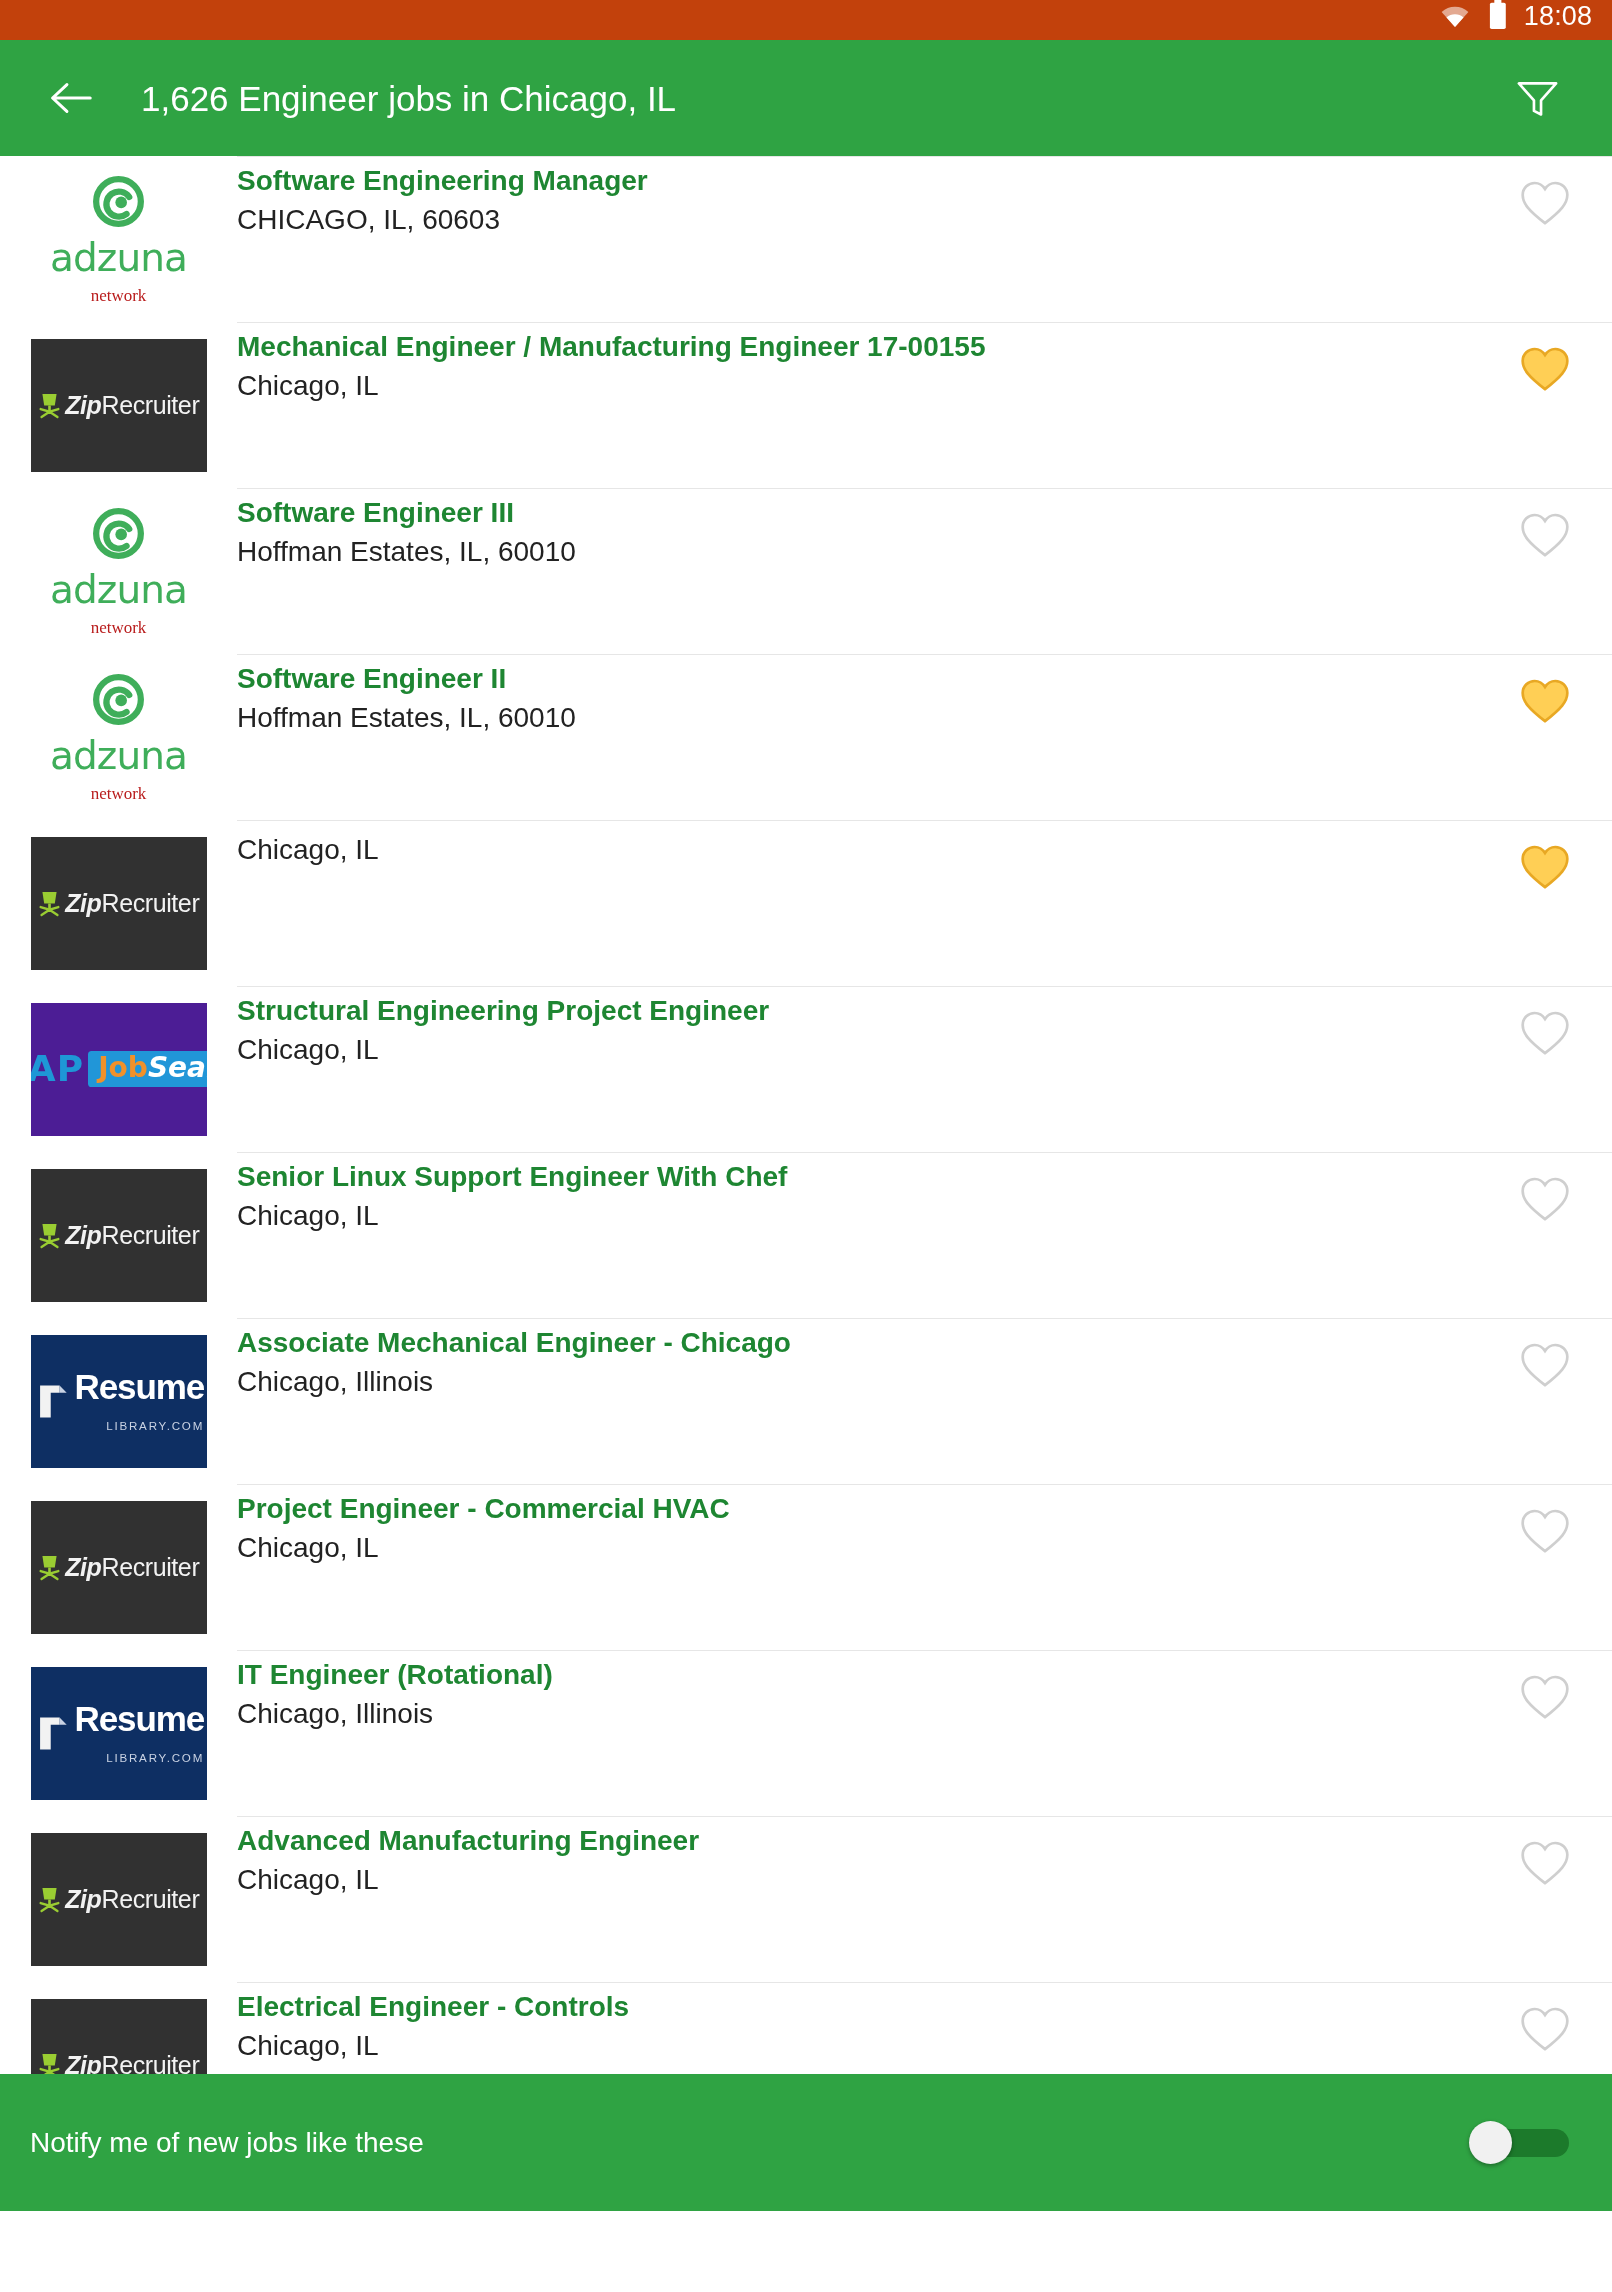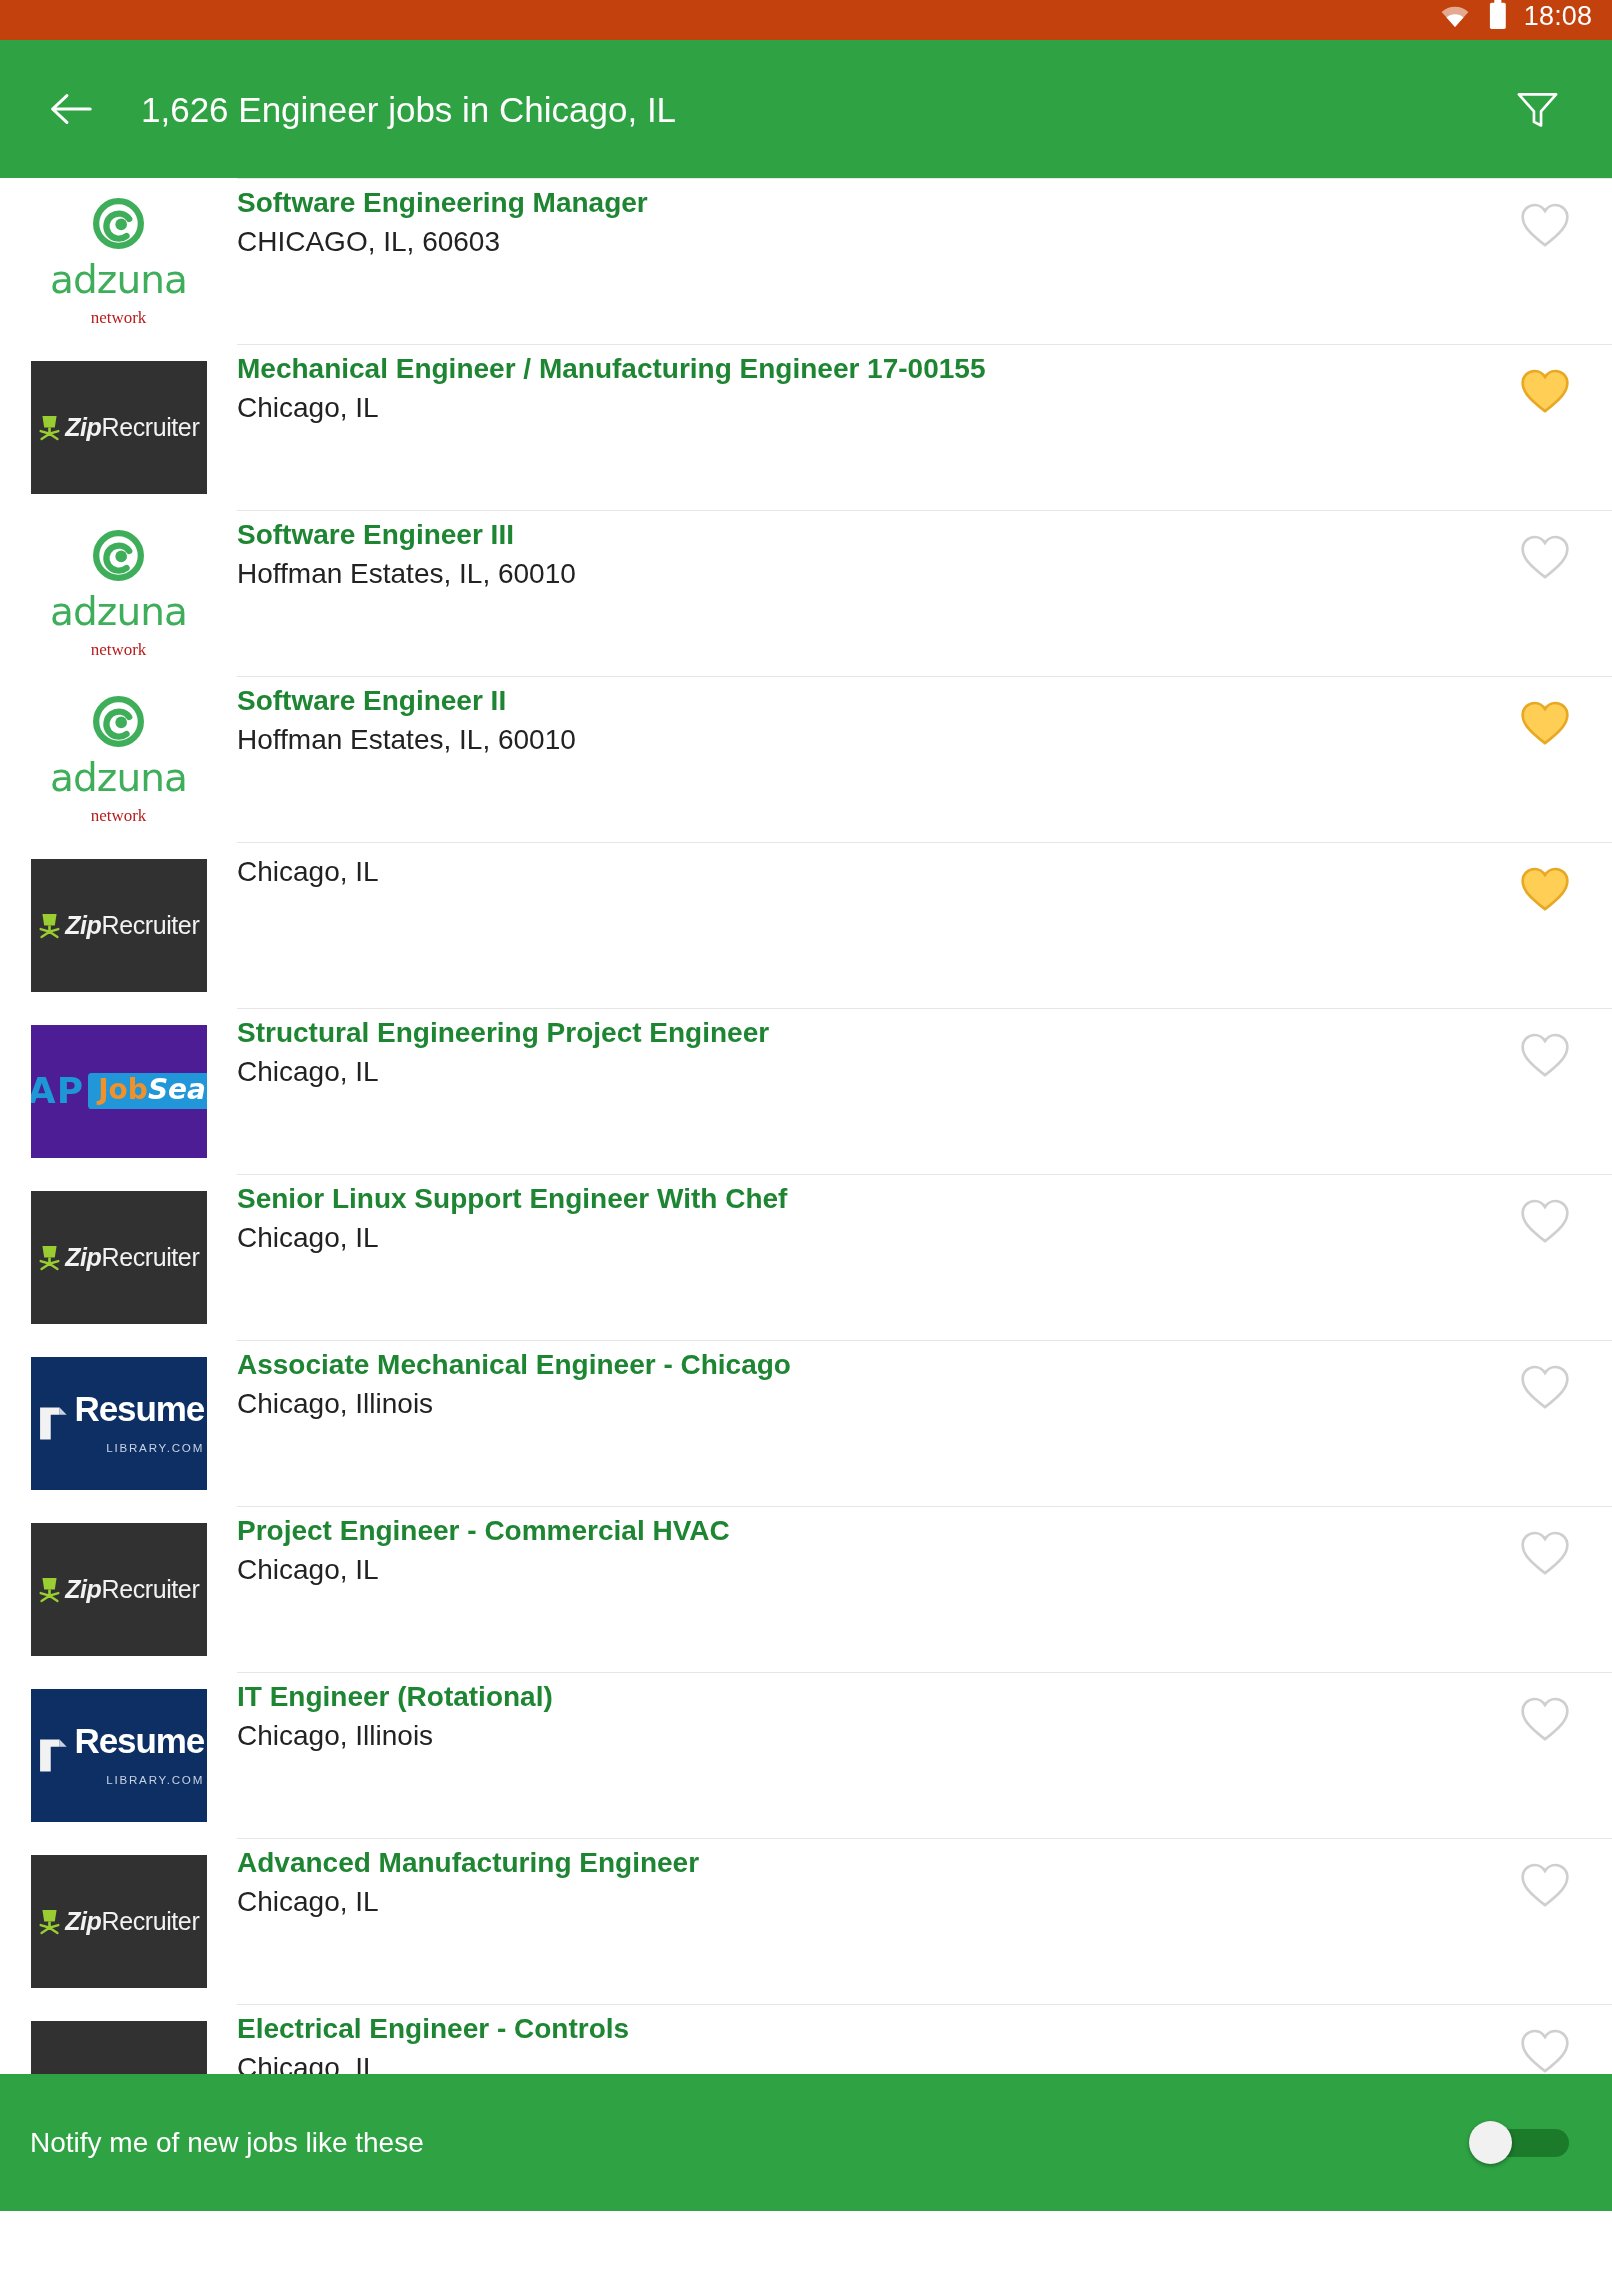--- a/index.html
+++ b/index.html
@@ -41,21 +41,21 @@
   .status-time {
     color: #ffffff;
     font-size: 27px;
     line-height: 27px;
     letter-spacing: 0.2px;
     font-family: "Liberation Sans", sans-serif;
   }
 
   
   .app-bar {
-    height: 138px;
+    height: 116px;
     background: #2FA343;
     display: flex;
     align-items: center;
     padding: 0 25px 0 38px;
     flex: 0 0 auto;
   }
   .back-btn {
     width: 64px;
     height: 64px;
     display: flex;

